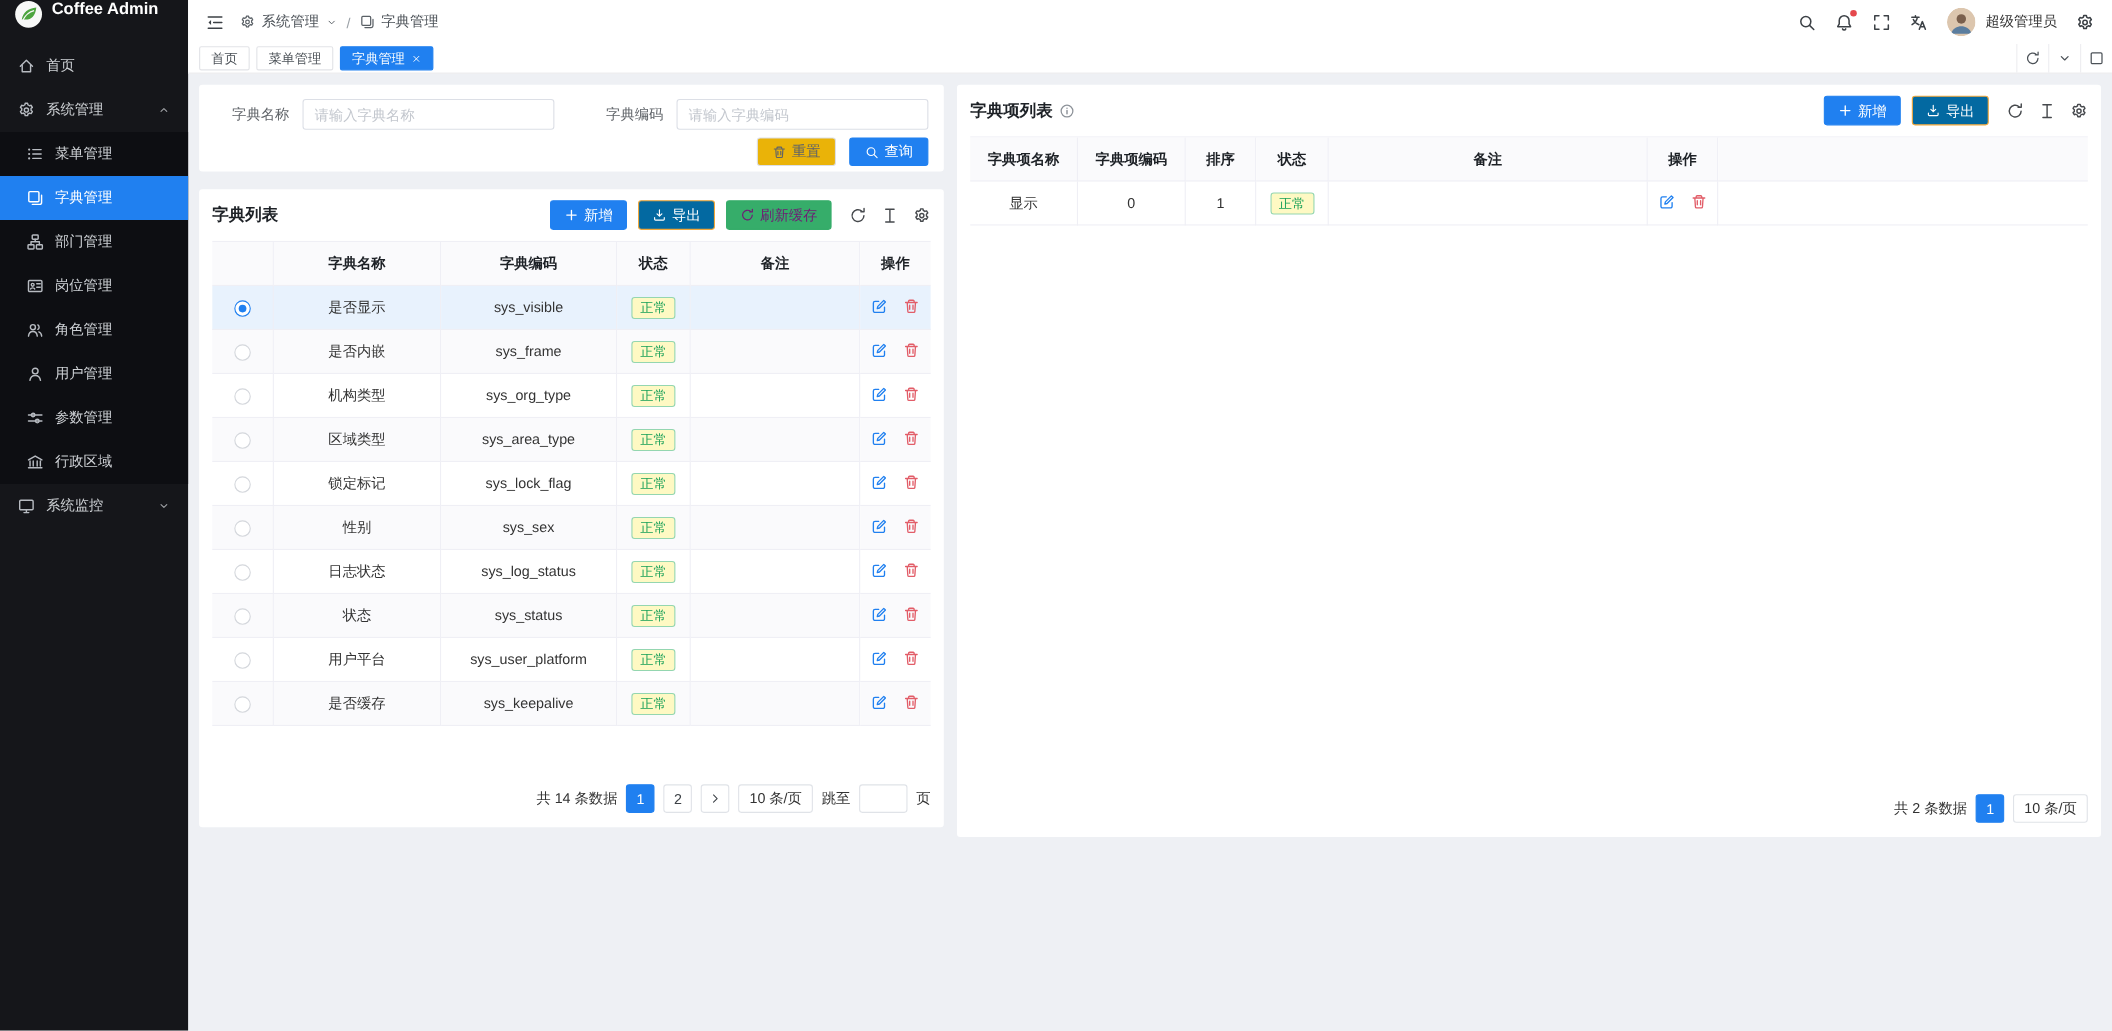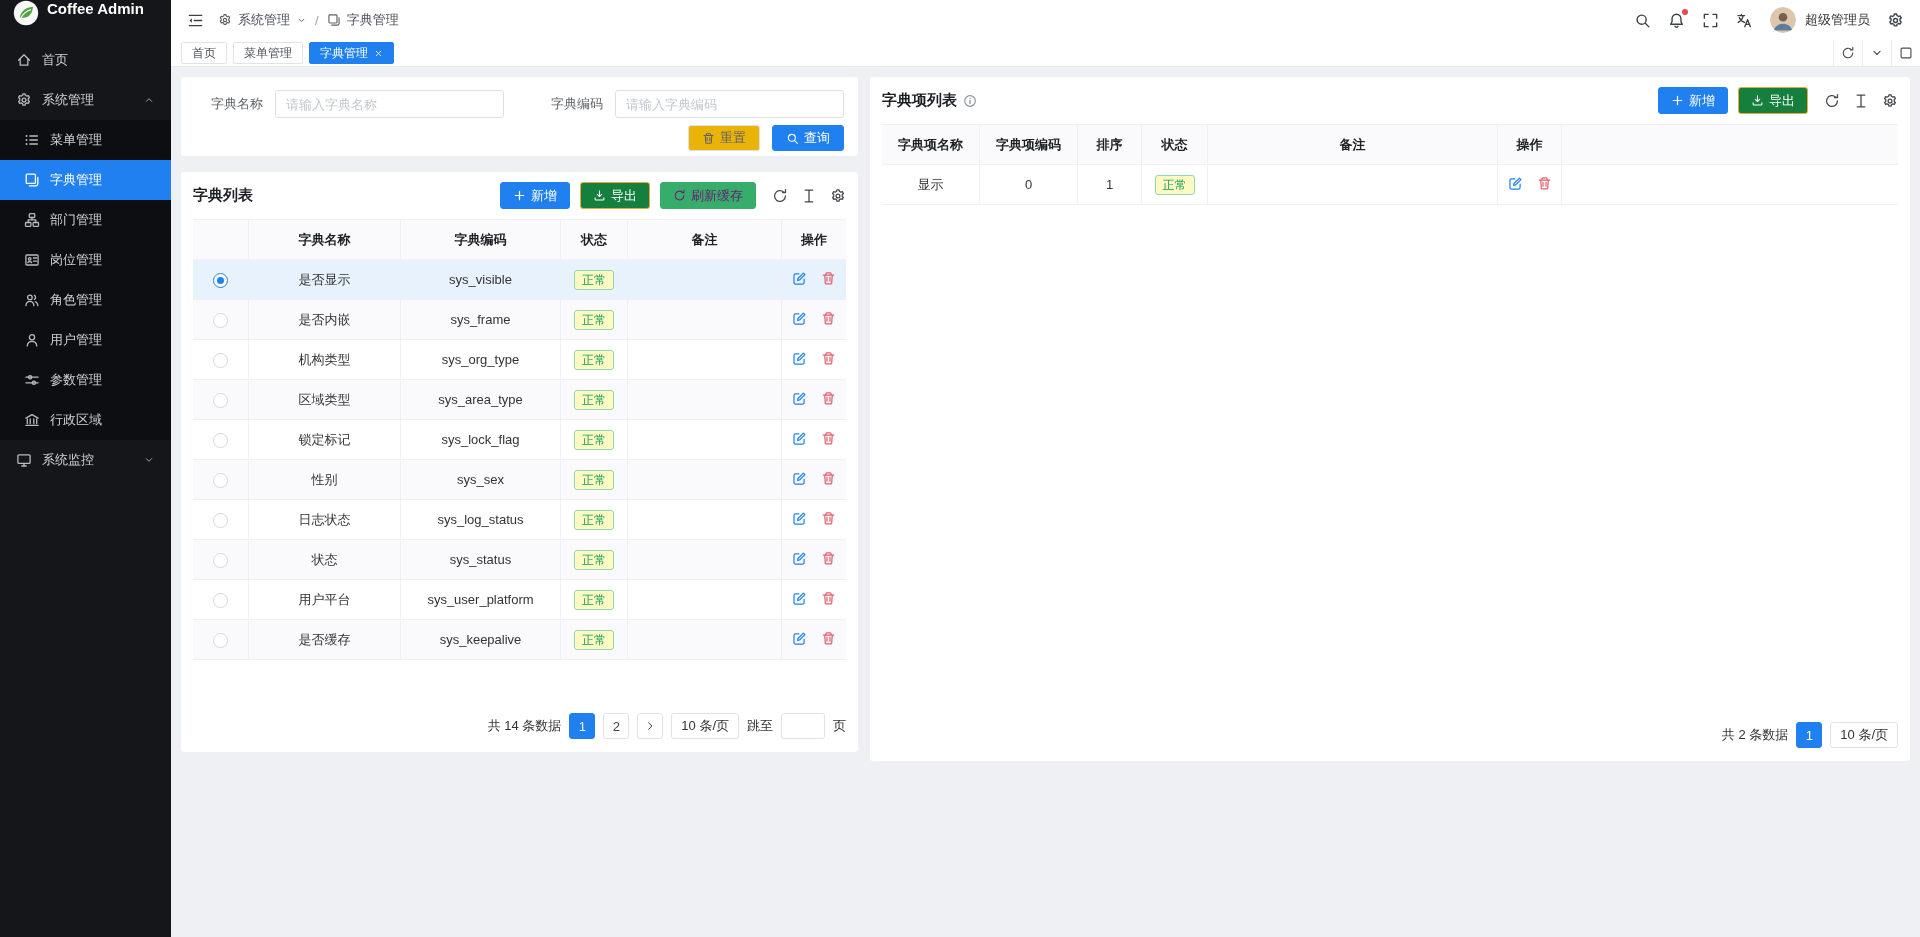--- a/index.html
+++ b/index.html
@@ -67,21 +67,21 @@
   .form-item label { width:80px; text-align:right; padding-right:12px; font-size:13px; color:#5f6368; white-space:nowrap; }
   .form-item input { width:229px; height:28px; border:1px solid #dcdfe6; border-radius:3px; padding:13px 10px;
                      font-size:13px; color:#333; outline:none; font-family:inherit; }
   .form-item input::placeholder { color:#c3c7ce; }
   .btn-row { display:flex; justify-content:flex-end; gap:12px; margin-top:7px; }
 
   .btn { display:inline-flex; align-items:center; justify-content:center; gap:5px; height:26px; padding:0 13px;
          border:1px solid #dcdfe6; background:#eab308; color:#5f6368; font-size:13px; border-radius:3px;
          cursor:pointer; font-family:inherit; white-space:nowrap; }
   .btn.primary { background:#2080f0; border-color:#2080f0; color:#fff; }
-  .btn.warning { background:#15803d; border-color:#f0a73a; color:#fff; }
+  .btn.warning { background:#0369a1; border-color:#f0a73a; color:#fff; }
   .btn.success { background:#36ad6a; border-color:#36ad6a; color:#701a75; }
   .btn.sm { height:27px; padding:0 12px; }
   .bic { display:flex; }
   .bic svg { width:13px; height:13px; }
 
   .list-card { height:580px; display:flex; flex-direction:column; }
   .right-card { flex:1; height:684px; display:flex; flex-direction:column; min-width:0; }
   .card-head { display:flex; align-items:center; gap:10px; padding:10px 12px; }
   .card-head h3 { font-size:15px; color:#1d2126; font-weight:bold; white-space:nowrap; }
   .title-wrap { display:flex; align-items:center; gap:6px; margin-right:auto; }

